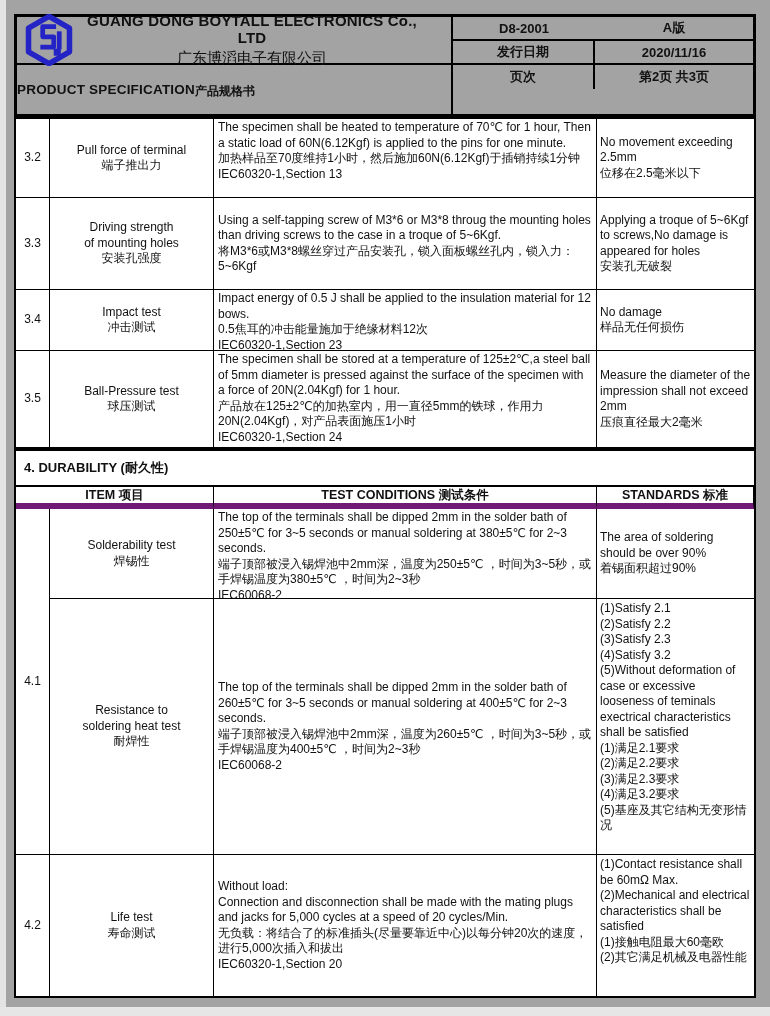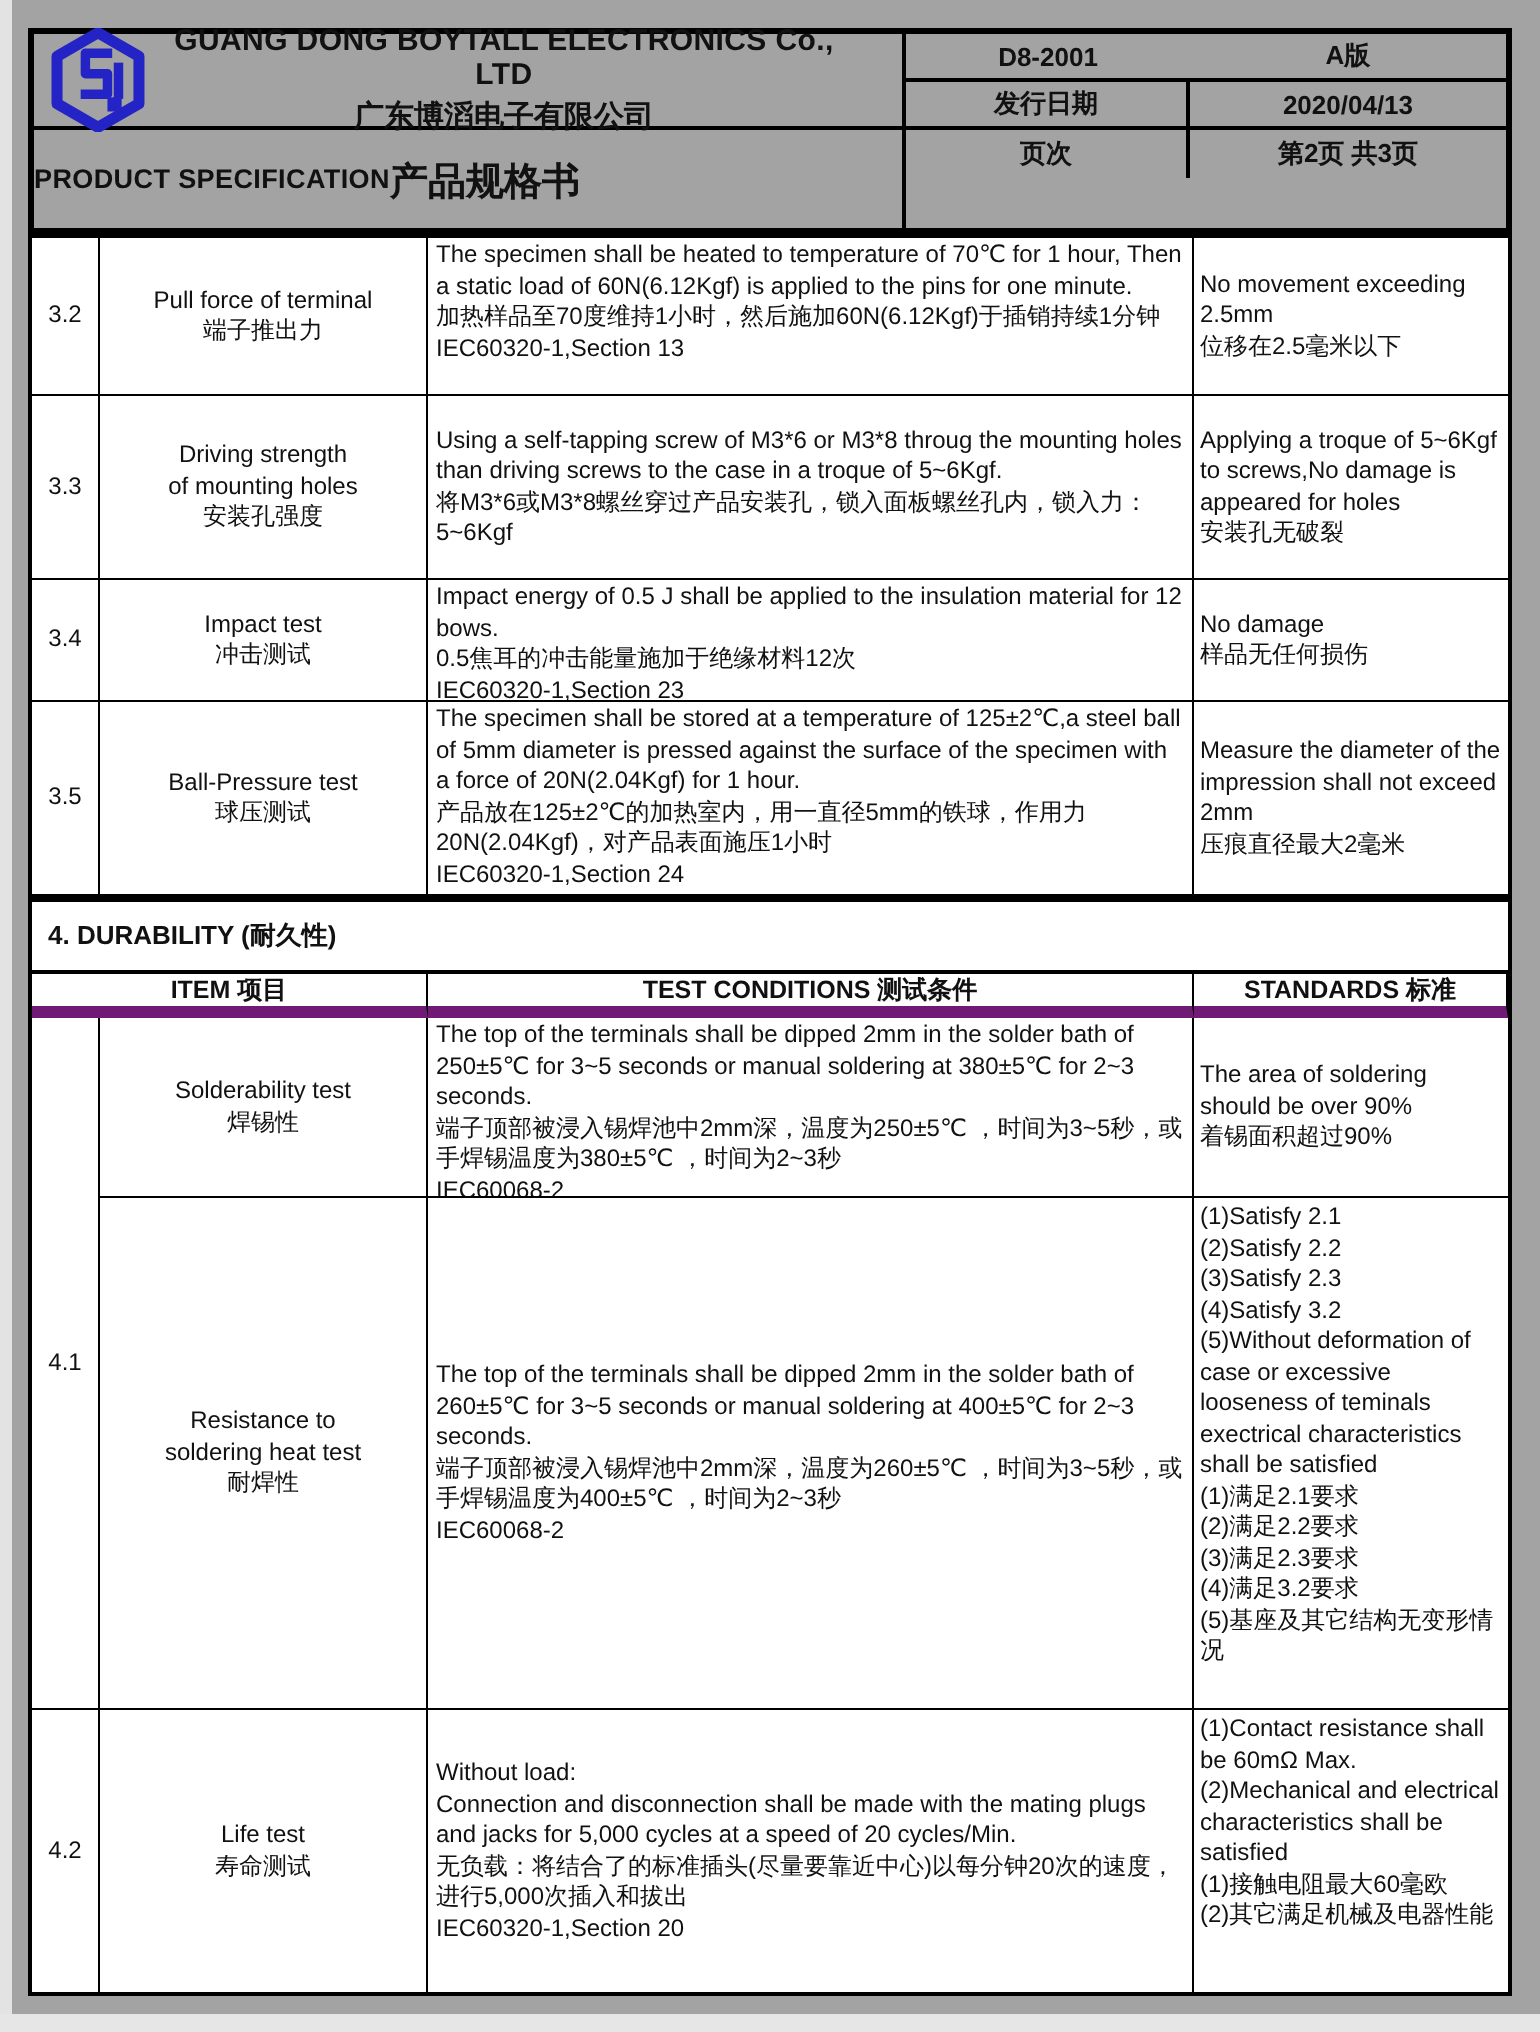--- a/index.html
+++ b/index.html
@@ -26,27 +26,27 @@
   }
   .hdr > div { border-right:2px solid #000; border-bottom:2px solid #000; }
   .hdr > div.last-col { border-right:none; }
   .hdr > div.last-row { border-bottom:none; }
   .hdr-company {
     grid-area:1/1/3/2;
     display:flex; align-items:center; padding-left:8px;
   }
   .hdr-company .co-text { flex:1; text-align:center; padding-right:20px; }
   .co-en { font-size:15px; font-weight:bold; letter-spacing:.2px; }
-  .co-zh { font-size:15px; font-weight:bold; margin-top:3px; }
+  .co-zh { font-size:15px; font-weight:normal; margin-top:3px; }
   .hdr-title {
     grid-area:3/1/5/2;
     display:flex; flex-direction:row; justify-content:flex-start; align-items:center;
   }
   .ttl-en { font-size:13.5px; font-weight:bold; letter-spacing:.2px; }
-  .ttl-zh { font-size:19px; font-weight:bold; margin-top:3px; }
+  .ttl-zh { font-size:12px; font-weight:bold; margin-top:3px; }
   .hdr-meta {
     display:flex; align-items:center; justify-content:center;
     font-size:13px; font-weight:bold;
   }
   .logo { width:48px; height:52px; flex:0 0 48px; }
 
   
   .tbl { position:absolute; left:14px; background:#fff; display:grid; }
   .cell {
     border-right:1px solid #000; border-bottom:1px solid #000;
@@ -113,21 +113,21 @@
         <div class="co-zh">广东博滔电子有限公司</div>
       </div>
     </div>
     <div class="hdr-meta last-col">D8-2001</div>
     <div class="hdr-meta last-col">A版</div>
     <div class="hdr-title last-row">
       <div class="ttl-en">PRODUCT SPECIFICATION</div>
       <div class="ttl-zh">产品规格书</div>
     </div>
     <div class="hdr-meta">发行日期</div>
-    <div class="hdr-meta last-col">2020/04/13</div>
+    <div class="hdr-meta last-col">2020/11/16</div>
     <div class="hdr-meta last-row">页次</div>
     <div class="hdr-meta last-col last-row">第2页  共3页</div>
   </div>
 
   <div class="tbl s3">
 
     <div class="cell c-num">3.2</div>
     <div class="cell c-name">Pull force of terminal
 端子推出力</div>
     <div class="cell c-cond">The specimen shall be heated to temperature of 70℃ for 1 hour, Then a static load of 60N(6.12Kgf) is applied to the pins for one minute.

